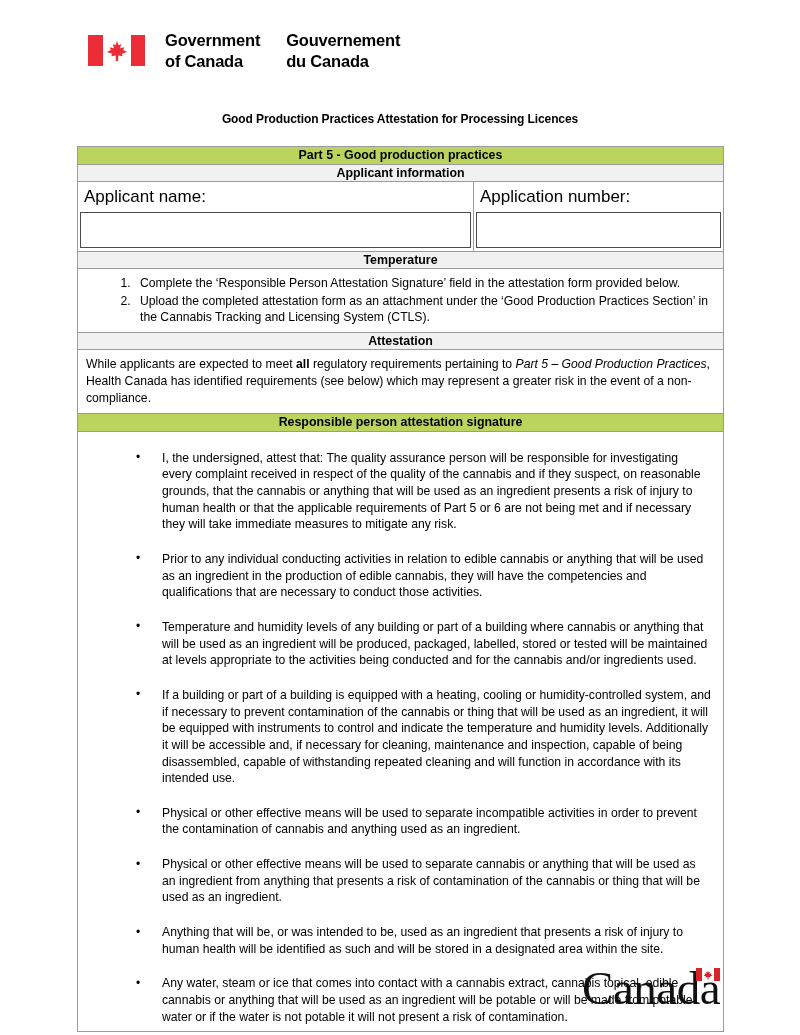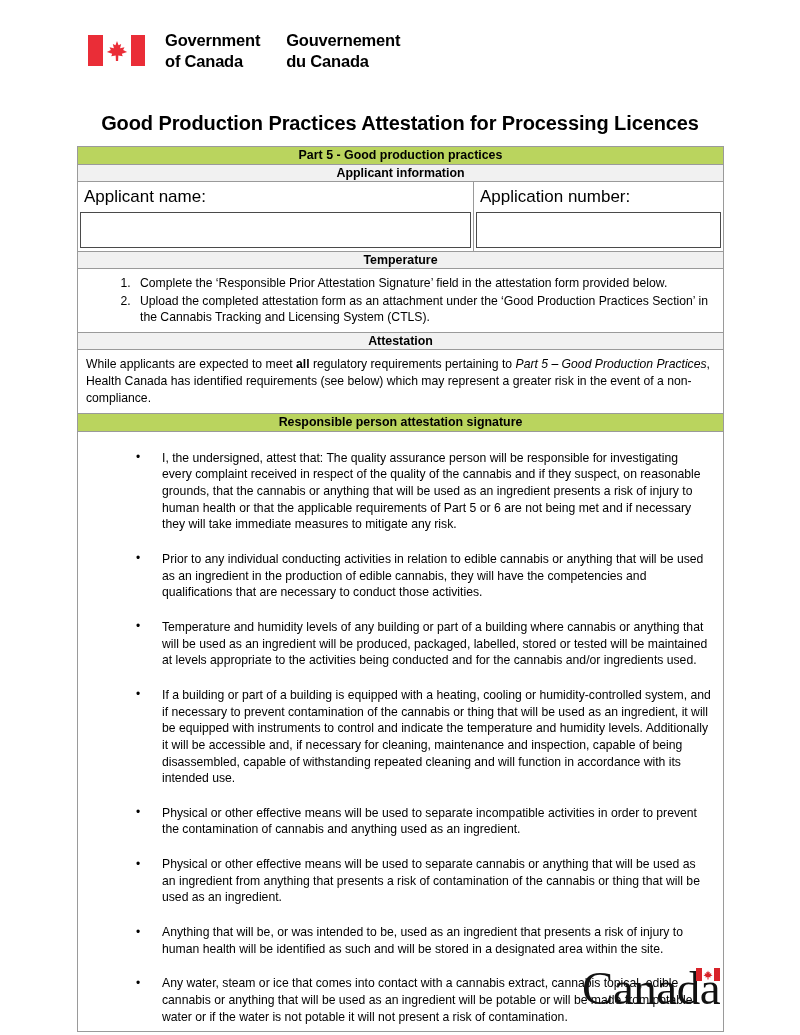--- a/index.html
+++ b/index.html
@@ -63,21 +63,21 @@
   .wordmark .line2 { display: block; font-weight: bold; }
   .wordmark .block { white-space: nowrap; }
 
   
   .doc-title {
     position: absolute;
     left: 0;
     right: 0;
     top: 112px;
     text-align: center;
-    font-size: 20px;
+    font-size: 12px;
     font-weight: bold;
     letter-spacing: -0.1px;
   }
 
   
   .form-table {
     position: absolute;
     left: 77px;
     top: 146px;
     width: 646px;
@@ -243,21 +243,21 @@
         <div class="field-label">Application number:</div>
         <div class="input-box" placeholder=""></div>
       </td>
     </tr>
     <tr>
       <td colspan="2" class="band band-grey">Temperature</td>
     </tr>
     <tr>
       <td colspan="2">
         <ol class="instructions">
-          <li>Complete the ‘Responsible Prior Attestation Signature’ field in the attestation form provided below.</li>
+          <li>Complete the ‘Responsible Person Attestation Signature’ field in the attestation form provided below.</li>
           <li>Upload the completed attestation form as an attachment under the ‘Good Production Practices Section’ in the Cannabis Tracking and Licensing System (CTLS).</li>
         </ol>
       </td>
     </tr>
     <tr>
       <td colspan="2" class="band band-grey">Attestation</td>
     </tr>
     <tr>
       <td colspan="2">
         <p class="attestation-text"><span>While applicants are expected to meet </span><b>all</b><span> regulatory requirements pertaining to </span><i>Part 5 – Good Production Practices</i><span>, Health Canada has identified requirements (see below) which may represent a greater risk in the event of a non-compliance.</span></p>

